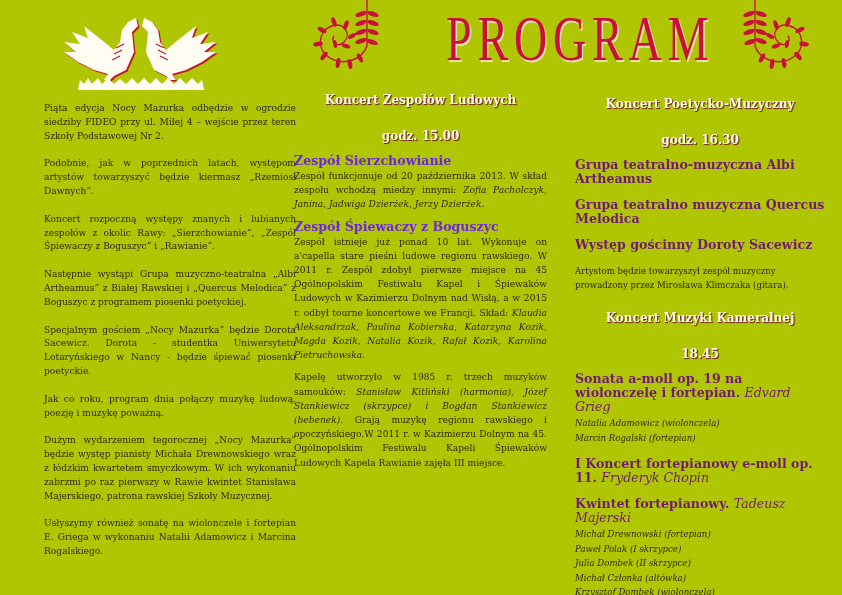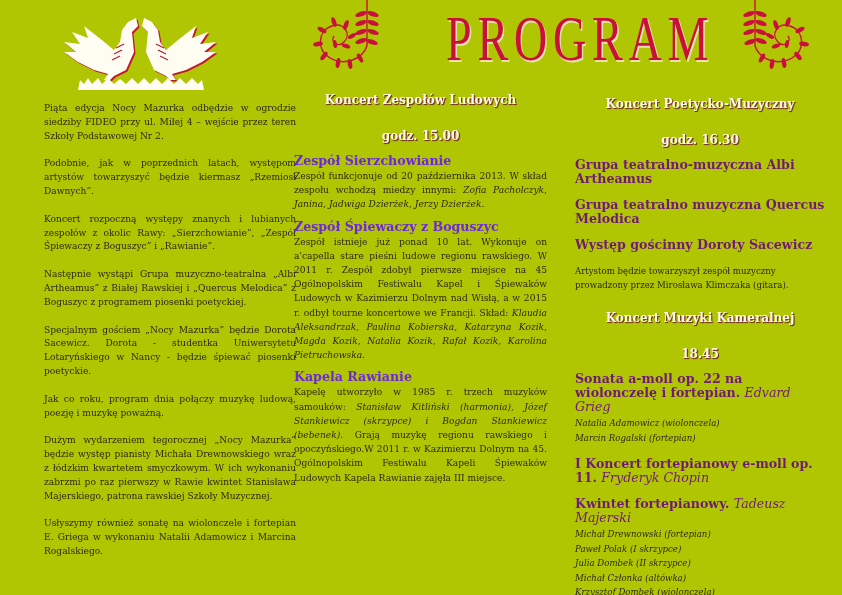--- a/index.html
+++ b/index.html
@@ -144,38 +144,37 @@
 <div id="col-mid" class="abs">
   <h2 class="sec-head">Koncert Zespołów Ludowych</h2>
   <div class="sec-head sec-time">godz. 15.00</div>
 
   <h3 class="group-title">Zespół Sierzchowianie</h3>
   <p class="group-body"><span>Zespół funkcjonuje od 20 października 2013. W skład zespołu wchodzą miedzy innymi: </span><i>Zofia Pacholczyk, Janina, Jadwiga Dzierżek, Jerzy Dzierżek.</i></p>
 
   <h3 class="group-title">Zespół Śpiewaczy z Boguszyc</h3>
   <p class="group-body"><span>Zespół istnieje już ponad 10 lat. Wykonuje on a'capella stare pieśni ludowe regionu rawskiego. W 2011 r. Zespół zdobył pierwsze miejsce na 45 Ogólnopolskim Festiwalu Kapel i Śpiewaków Ludowych w Kazimierzu Dolnym nad Wisłą, a w 2015 r. odbył tourne koncertowe we Francji. Skład: </span><i>Klaudia Aleksandrzak, Paulina Kobierska, Katarzyna Kozik, Magda Kozik, Natalia Kozik, Rafał Kozik, Karolina Pietruchowska.</i></p>
 
-  <h3 class="group-title">Kapela Rawianie</h3>
   <p class="group-body"><span>Kapelę utworzyło w 1985 r. trzech muzyków samouków: </span><i>Stanisław Kitliński (harmonia), Józef Stankiewicz (skrzypce) i Bogdan Stankiewicz (bebenek).</i><span> Grają muzykę regionu rawskiego i opoczyńskiego.W 2011 r. w Kazimierzu Dolnym na 45. Ogólnopolskim Festiwalu Kapeli Śpiewaków Ludowych Kapela Rawianie zajęła III miejsce.</span></p>
 </div>
 
 <div id="col-right" class="abs">
   <h2 class="sec-head">Koncert Poetycko-Muzyczny</h2>
   <div class="sec-head sec-time">godz. 16.30</div>
 
   <h3 class="r-title">Grupa teatralno-muzyczna Albi Artheamus</h3>
   <h3 class="r-title">Grupa teatralno muzyczna Quercus Melodica</h3>
   <h3 class="r-title">Występ gościnny Doroty Sacewicz</h3>
   <p class="r-body">Artystom będzie towarzyszył zespół muzyczny prowadzony przez Mirosława Klimczaka (gitara).</p>
 
   <div style="height:18px"></div>
   <h2 class="sec-head">Koncert Muzyki Kameralnej</h2>
   <div class="sec-head sec-time">18.45</div>
 
-  <h3 class="r-title" style="margin-bottom:2px"><span>Sonata a-moll op. 22 na wiolonczelę i fortepian.</span> <span class="comp">Edvard Grieg</span></h3>
+  <h3 class="r-title" style="margin-bottom:2px"><span>Sonata a-moll op. 19 na wiolonczelę i fortepian.</span> <span class="comp">Edvard Grieg</span></h3>
   <div class="r-list">Natalia Adamowicz (wiolonczela)</div>
   <div class="r-list" style="margin-bottom:12px">Marcin Rogalski (fortepian)</div>
 
   <h3 class="r-title"><span>I Koncert fortepianowy e-moll op. 11.</span> <span class="comp">Fryderyk Chopin</span></h3>
 
   <h3 class="r-title" style="margin-bottom:2px"><span>Kwintet fortepianowy.</span> <span class="comp">Tadeusz Majerski</span></h3>
   <div class="r-list">Michał Drewnowski (fortepian)</div>
   <div class="r-list">Paweł Polak (I skrzypce)</div>
   <div class="r-list">Julia Dombek (II skrzypce)</div>
   <div class="r-list">Michał Członka (altówka)</div>

